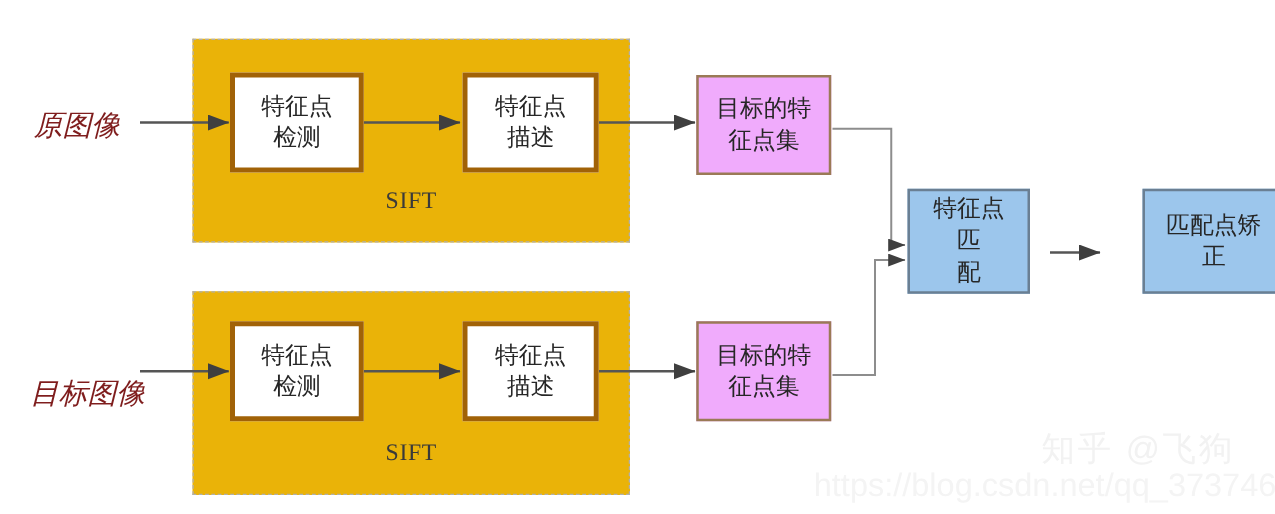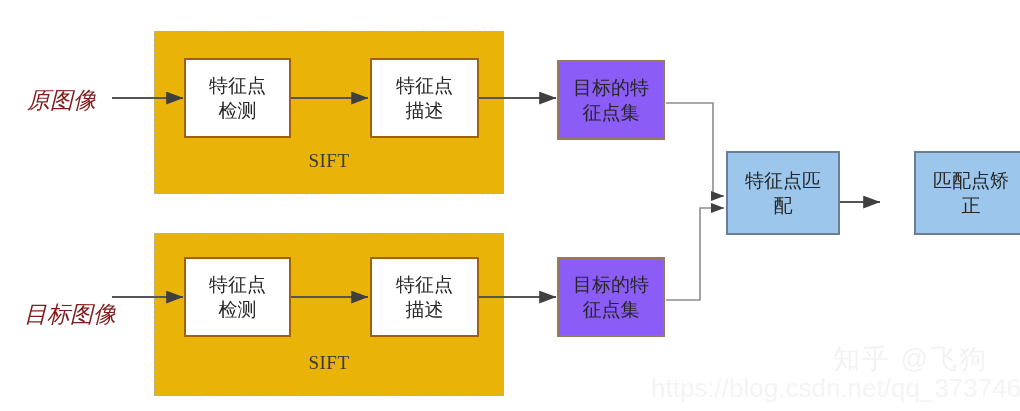--- a/index.html
+++ b/index.html
@@ -42,24 +42,24 @@
     align-items: center;
     justify-content: center;
     text-align: center;
     line-height: 1.32;
     font-size: 19px;
     color: #262626;
     font-family: "Liberation Sans", "DejaVu Sans", sans-serif;
   }
   .node-white {
     background: #ffffff;
-    border: 2px solid #a16207;
+    border: 4px solid #a16207;
   }
   .node-orange {
-    background: #8b5cf6;
+    background: #f0abfc;
     border: 2px solid #9a7a56;
   }
   .node-blue {
     background: #9cc6ec;
     border: 2px solid #6a7f93;
   }
   .node span { display: block; padding: 0 6px; }
 
   
   .src-label {
@@ -171,21 +171,21 @@
       </span>
   </div>
 
   <div class="node node-orange" style="left:557px; top:257px; width:108px; height:80px;">
     <span>
         <span>目标的特</span>
         <span>征点集</span>
       </span>
   </div>
 
-  <div class="node node-blue" style="left:726px; top:151px; width:114px; height:84px;">
+  <div class="node node-blue" style="left:726px; top:151px; width:98px; height:84px;">
     <span>
         <span>特征点匹</span>
         <span>配</span>
       </span>
   </div>
 
   <div class="node node-blue" style="left:914px; top:151px; width:114px; height:84px;">
     <span>
         <span>匹配点矫</span>
         <span>正</span>

